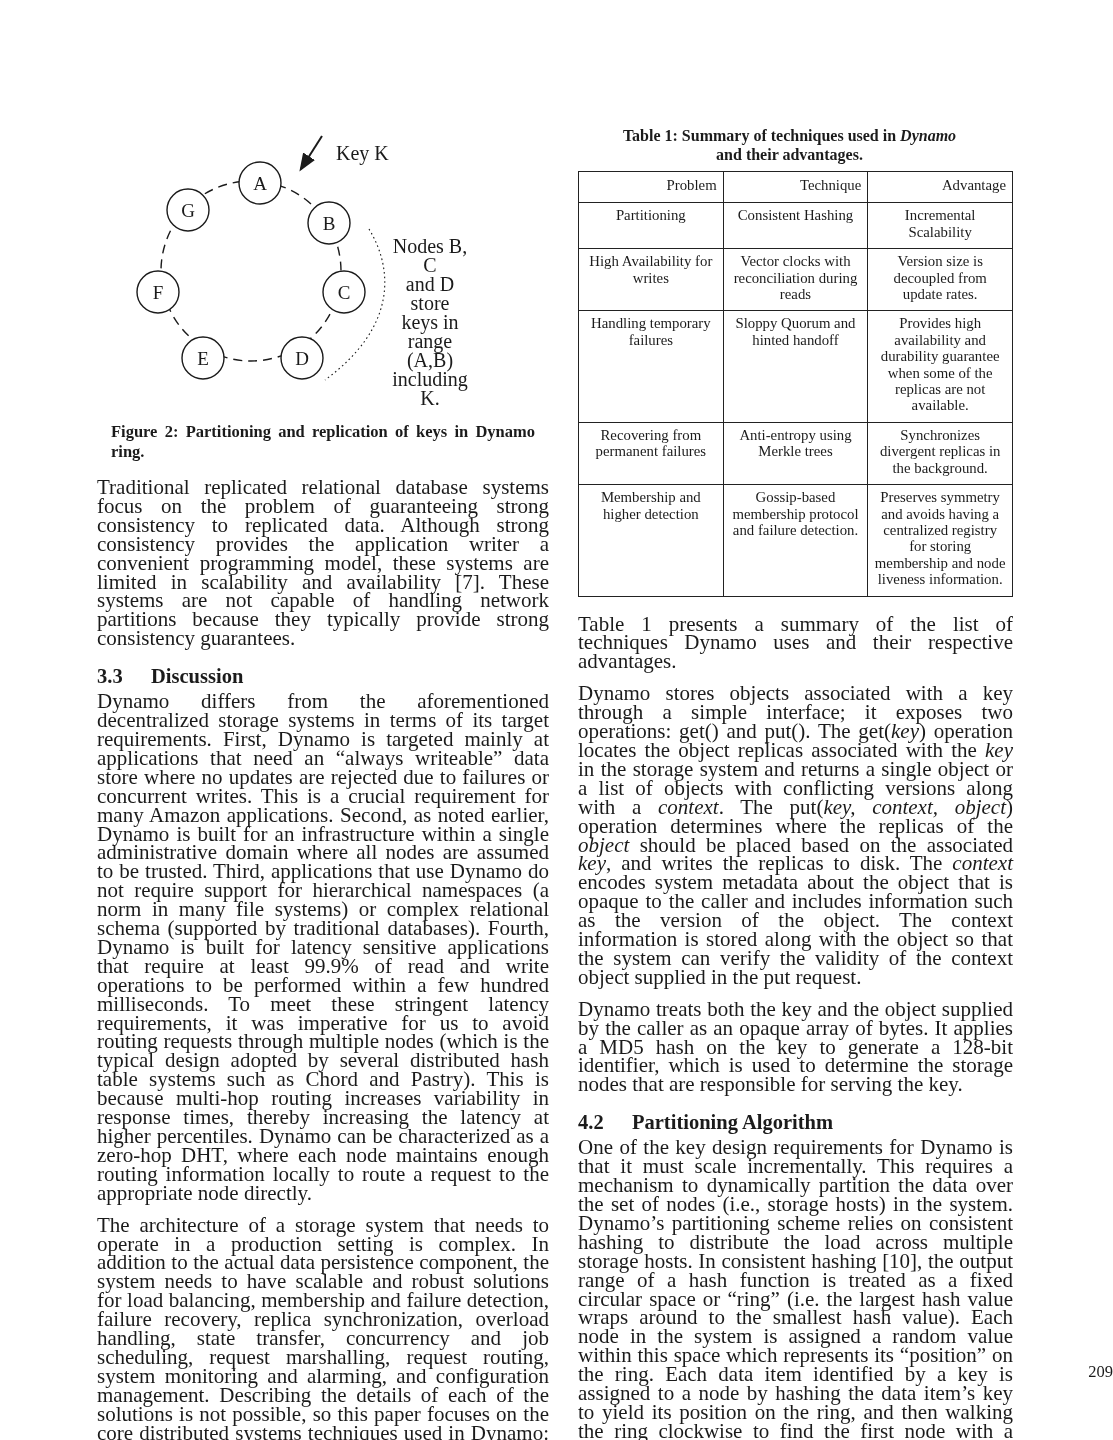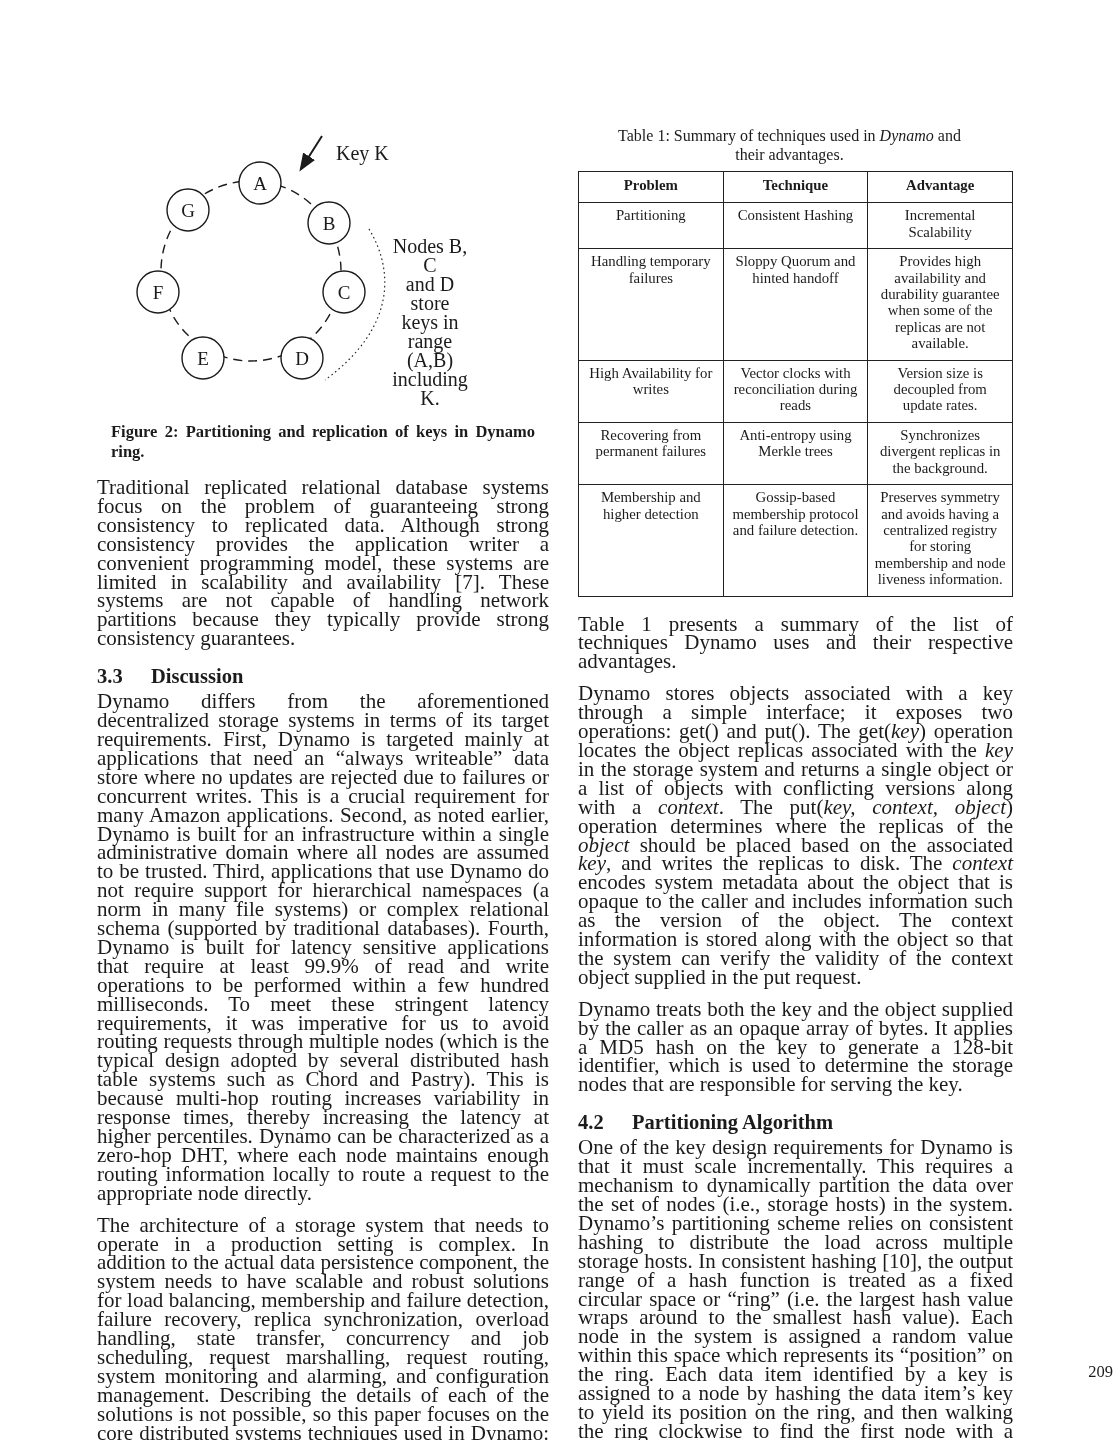--- a/index.html
+++ b/index.html
@@ -31,33 +31,33 @@
     position:absolute; left:288px; top:107px; width:90px;
     font-size:20px; line-height:19px; text-align:center;
   }
   .figure-caption {
     font-size:16.5px; font-weight:bold; line-height:20px;
     text-align:justify; margin:30px 14px 16px 14px;
   }
 
   
   .table-caption {
-    font-size:16px; font-weight:normal; text-align:center; line-height:18.5px;
+    font-size:16px; font-weight:bold; text-align:center; line-height:18.5px;
     margin:0 42px 7px 30px;
   }
   table.tech-table {
     border-collapse:collapse; width:435px; table-layout:fixed;
     margin-bottom:18px;
   }
   .tech-table th, .tech-table td {
     border:1.5px solid #222;
     font-size:14.8px; line-height:16.4px; text-align:center; vertical-align:top;
     padding:4px 6px 8px 6px;
   }
-  .tech-table th { font-weight:bold; padding:5px 6px 9px 6px; }
+  .tech-table th { font-weight:normal; padding:5px 6px 9px 6px;text-align:right; }
 
   .page-number {
     position:absolute; left:0; right:0; top:1362px;
     text-align:right; font-size:16.5px;
   }
 </style>
 </head>
 <body>
 
 <div class="page">
@@ -133,28 +133,28 @@
           <th>Advantage</th>
         </tr>
       </thead>
       <tbody>
         <tr>
           <td>Partitioning</td>
           <td>Consistent Hashing</td>
           <td>Incremental Scalability</td>
         </tr>
         <tr>
+          <td>High Availability for writes</td>
+          <td>Vector clocks with reconciliation during reads</td>
+          <td>Version size is decoupled from update rates.</td>
+        </tr>
+        <tr>
           <td>Handling temporary failures</td>
           <td>Sloppy Quorum and hinted handoff</td>
           <td>Provides high availability and durability guarantee when some of the replicas are not available.</td>
-        </tr>
-        <tr>
-          <td>High Availability for writes</td>
-          <td>Vector clocks with reconciliation during reads</td>
-          <td>Version size is decoupled from update rates.</td>
         </tr>
         <tr>
           <td>Recovering from permanent failures</td>
           <td>Anti-entropy using Merkle trees</td>
           <td>Synchronizes divergent replicas in the background.</td>
         </tr>
         <tr>
           <td>Membership and higher detection</td>
           <td>Gossip-based membership protocol and failure detection.</td>
           <td>Preserves symmetry and avoids having a centralized registry for storing membership and node liveness information.</td>

